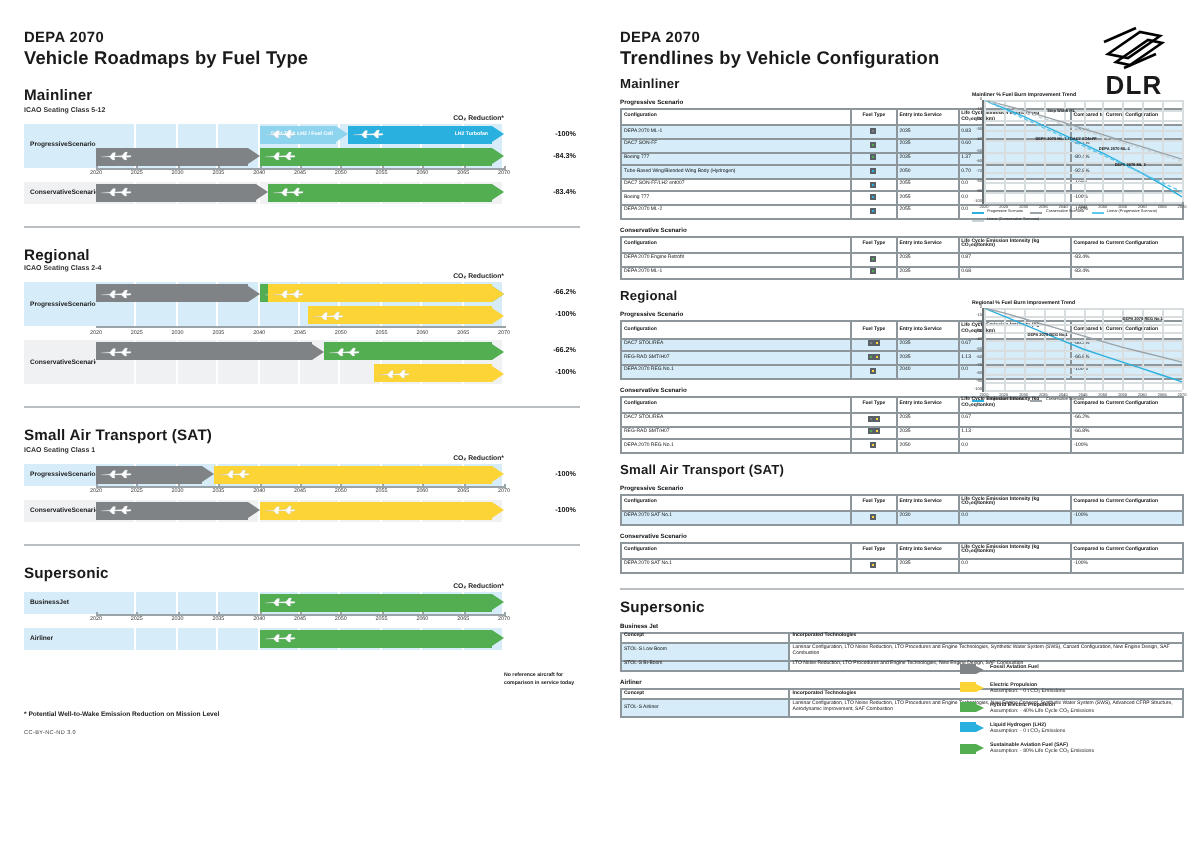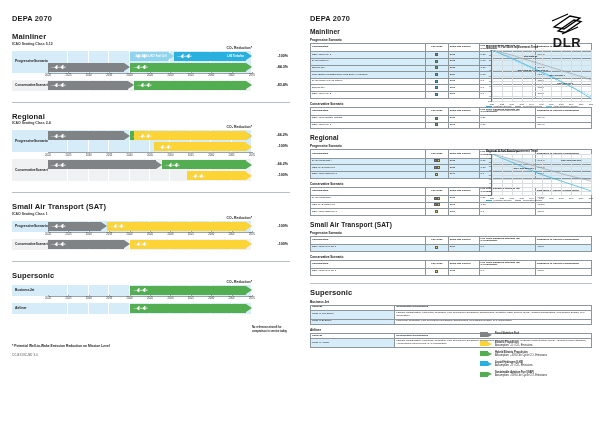--- a/index.html
+++ b/index.html
@@ -142,20 +142,21 @@
   .fl-txt span { display: block; color: #222; }
 </style>
 </head>
 <body>
 
 <div class="page">
 
   <div class="col col-left">
     <div>
       <div class="doc-kicker">DEPA 2070</div>
+      <div class="doc-title">Vehicle Roadmaps by Fuel Type</div>
     </div>
     <div id="left-sections">
         <div class="sec-block rm">
           <div class="sec-title">Mainliner</div>
           <div class="sec-sub">ICAO Seating Class 5-12</div>
           <div class="co2-label">CO₂ Reduction*</div>
           <div class="scenario-band">
             <div class="band-label band-prog">
               <span>Progressive</span>
               <br>
@@ -628,20 +629,21 @@
           <div style="position: relative; text-align: right;"><div style="display:inline-block;width:38px;font-size:2.6px;line-height:1.3;font-weight:bold;text-align:left;margin-top:-20px;">No reference aircraft for comparison in service today</div></div>
         </div>
       </div>
     <div class="footnote">* Potential Well-to-Wake Emission Reduction on Mission Level</div>
     <div class="copyright">CC-BY-NC-ND 3.0</div>
   </div>
 
   <div class="col col-right">
     <div>
       <div class="doc-kicker">DEPA 2070</div>
+      <div class="doc-title">Trendlines by Vehicle Configuration</div>
     </div>
 
     <div class="dlr">
       <svg width="34" height="24" viewBox="0 0 34 24">
         <g fill="none" stroke="#000" stroke-width="1.3">
           <path d="M4 15 L20 4 L30 6 L14 17 Z"></path>
           <path d="M8 19 L24 8 L31 9.5 L15 20.5 Z"></path>
           <path d="M2 9 L18 2"></path>
           <path d="M12 22 L28 15"></path>
         </g>

